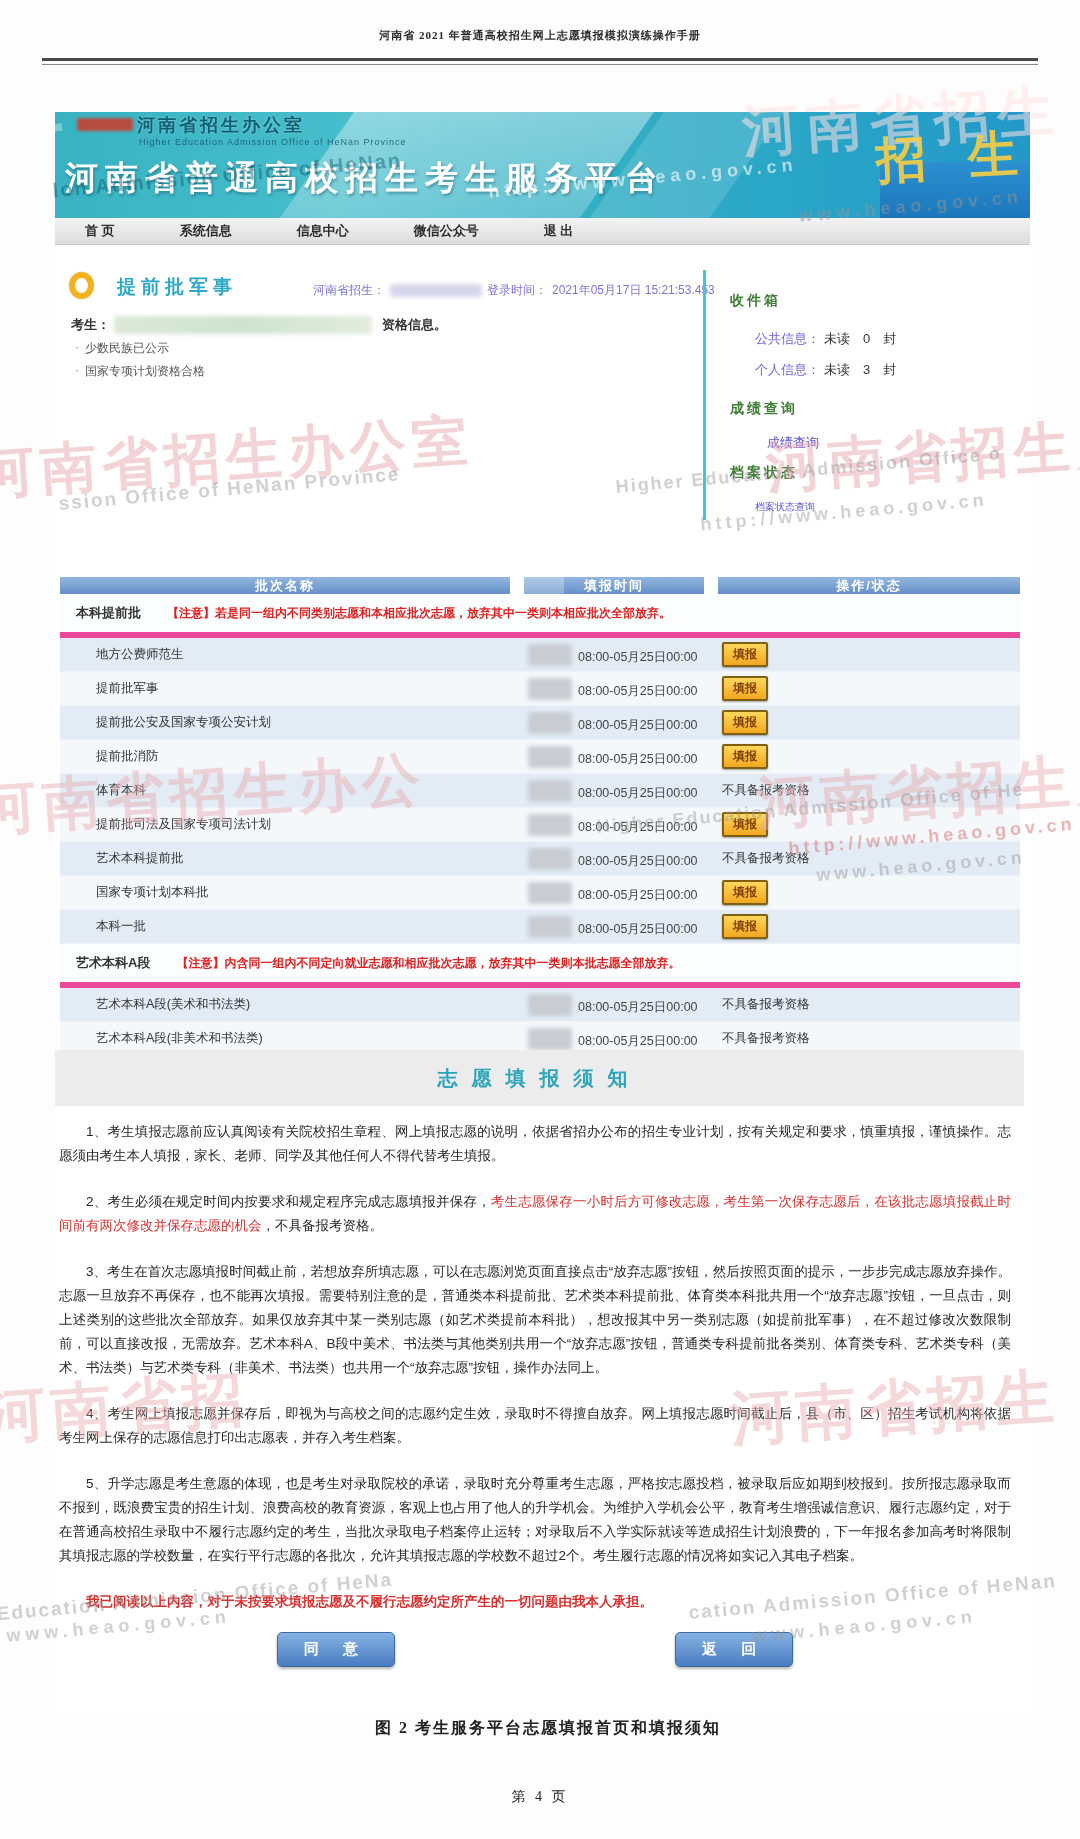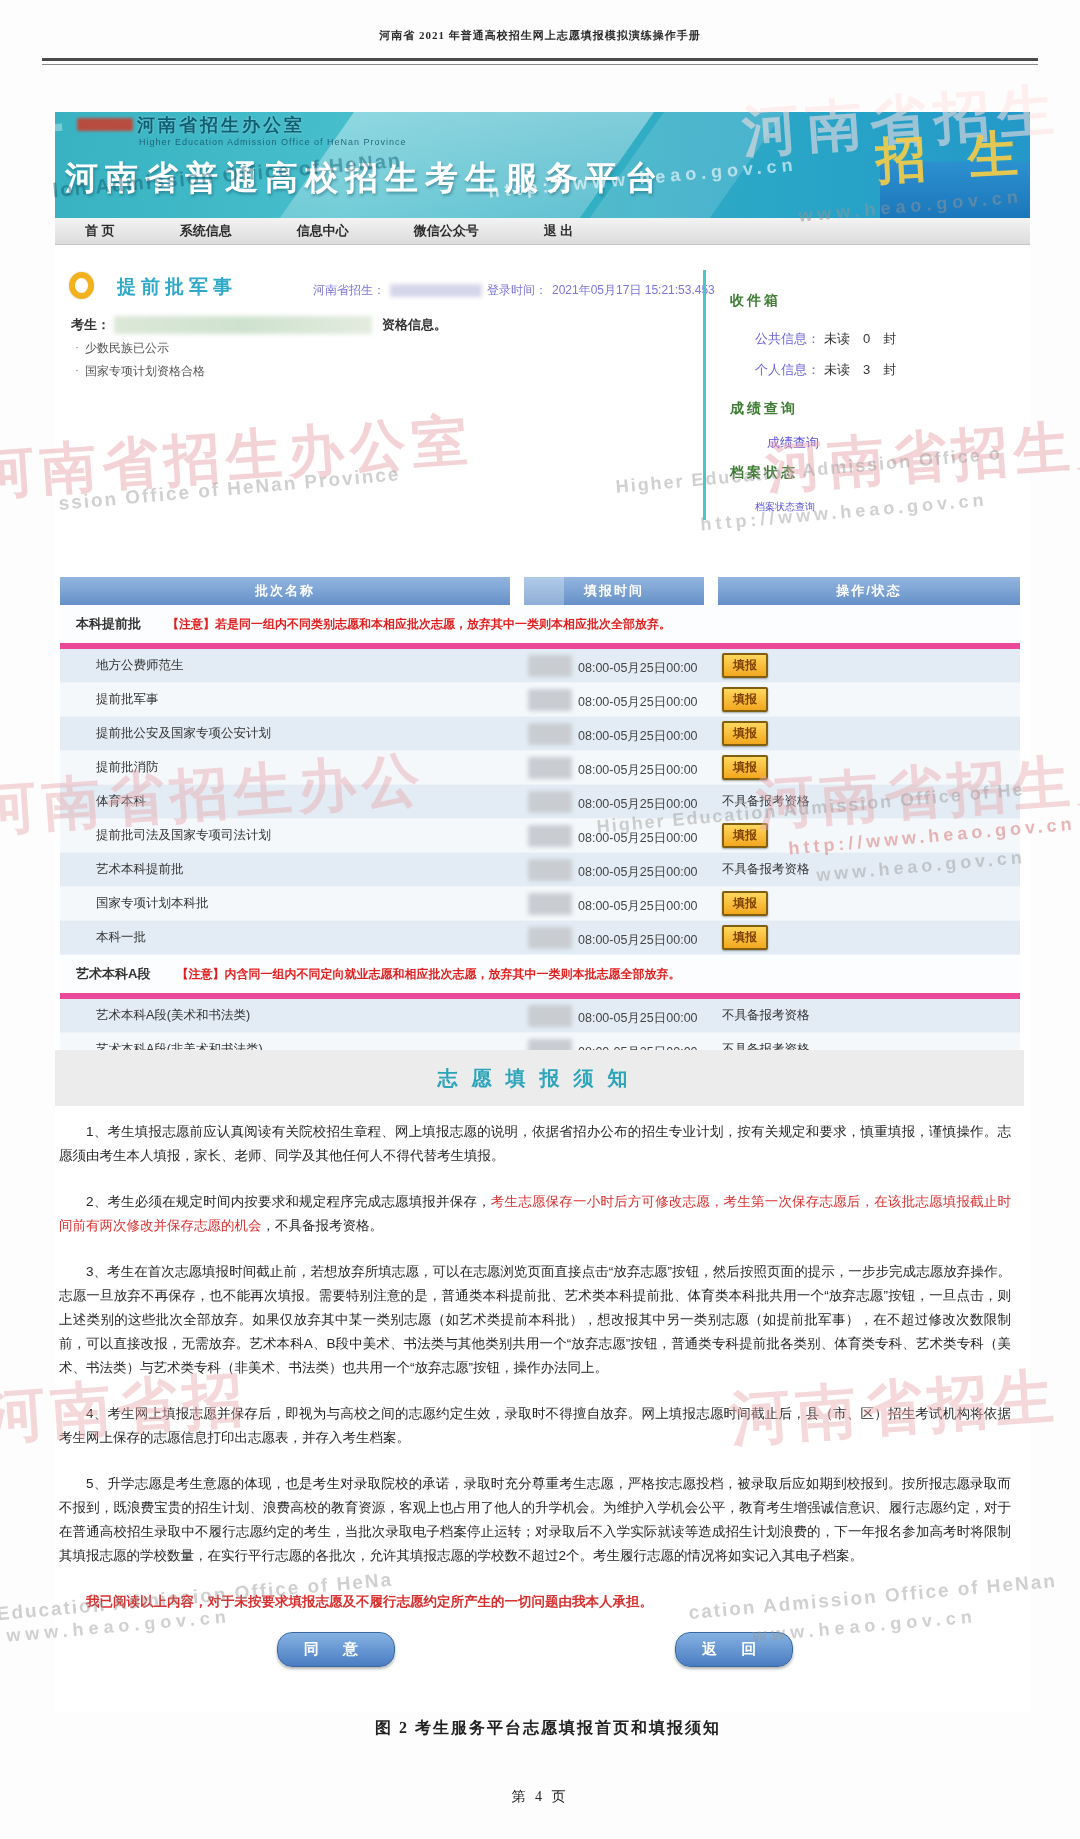--- a/index.html
+++ b/index.html
@@ -51,21 +51,21 @@
   .sb-item{margin-bottom:13px;font-size:13px;white-space:nowrap;}
   .sb-link{color:#6b63d8;cursor:pointer;}
   .sb-val{color:#333;margin-left:4px;}
   .sb-score-title{left:675px;top:288px;}
   .sb-score-link{position:absolute;left:712px;top:322px;font-size:13px;color:#5a52d8;cursor:pointer;}
   .sb-archive-title{left:675px;top:352px;}
   .sb-archive-link{position:absolute;left:700px;top:388px;font-size:10px;color:#5a52d8;cursor:pointer;}
 
   
   .vtable{position:absolute;left:5px;top:465px;width:960px;}
-  .t-head{display:flex;gap:14px;height:28px;}
+  .t-head{display:flex;gap:14px;height:17px;}
   .th{background:linear-gradient(#93b6df,#6590c7);color:#fff;font-weight:bold;font-size:13px;display:flex;align-items:center;justify-content:center;letter-spacing:2px;}
   .th1{width:450px;}
   .th2{width:180px;position:relative;}
   .th2::before{content:"";position:absolute;left:0;top:0;bottom:0;width:40px;background:rgba(255,255,255,.28);}
   .th3{flex:1;}
   .t-group{height:38px;display:flex;align-items:center;background:#fcfdfe;border-bottom:6px solid #ec4899;}
   .t-gname{font-size:13px;font-weight:bold;color:#333;padding-left:16px;margin-right:26px;white-space:nowrap;}
   .t-gnote{font-size:12px;font-weight:bold;color:#e01f1f;white-space:nowrap;}
   .t-row{height:33px;display:flex;align-items:center;background:#e3ecf5;border-bottom:1px solid #eef3f8;font-size:12.5px;}
   .t-row.alt{background:#f5f8fb;}
@@ -77,21 +77,21 @@
   .t-status{color:#333;}
 
   
   .notice-band{position:absolute;left:0;top:938px;width:969px;height:56px;background:#ececec;display:flex;align-items:center;justify-content:center;}
   .notice-title{color:#2ca4ba;font-size:20px;font-weight:bold;letter-spacing:14px;}
   .notice-flow{position:absolute;left:4px;top:1008px;width:952px;font-size:13.5px;line-height:24px;color:#262626;text-align:justify;}
   .notice-flow p{margin:0 0 22px;text-indent:2em;}
   .red{color:#d8302f;}
   .confirm{color:#d8302f;font-weight:bold;text-indent:2em;margin-top:2px;}
   .btn-row{display:flex;justify-content:center;gap:280px;margin-top:18px;}
-  .big-btn{background:linear-gradient(#85b2e2,#4a7cc2);border:1px solid #38689f;color:#fff;font-size:15px;font-weight:bold;letter-spacing:10px;padding:7px 26px;border-radius:15px;box-shadow:0 2px 3px rgba(0,0,0,.3);cursor:pointer;}
+  .big-btn{background:linear-gradient(#85b2e2,#4a7cc2);border:1px solid #38689f;color:#fff;font-size:15px;font-weight:bold;letter-spacing:10px;padding:7px 26px;border-radius:5px;box-shadow:0 2px 3px rgba(0,0,0,.3);cursor:pointer;}
 
   
   .watermark{position:absolute;white-space:nowrap;pointer-events:none;font-weight:bold;z-index:6;}
   .wmA{left:-18px;top:104px;font-size:84px;color:rgba(255,255,255,.33);transform:rotate(-4deg);}
   .wmB{left:52px;top:164px;font-size:20px;color:rgba(16,86,106,.45);transform:rotate(-5deg);letter-spacing:2px;}
   .wmC{left:742px;top:84px;font-size:56px;color:rgba(255,226,226,.55);transform:rotate(-4deg);letter-spacing:8px;}
   .wmD{left:876px;top:124px;font-size:50px;color:rgba(247,205,70,.9);transform:rotate(-3deg);letter-spacing:14px;}
   .wmE{left:488px;top:168px;font-size:18px;color:rgba(255,255,255,.6);transform:rotate(-5deg);letter-spacing:5px;}
   .wmF{left:798px;top:196px;font-size:18px;color:rgba(150,150,150,.5);transform:rotate(-5deg);letter-spacing:5px;}
   .wmG{left:-22px;top:420px;font-size:56px;color:rgba(231,168,173,.5);transform:rotate(-4deg);letter-spacing:6px;}

